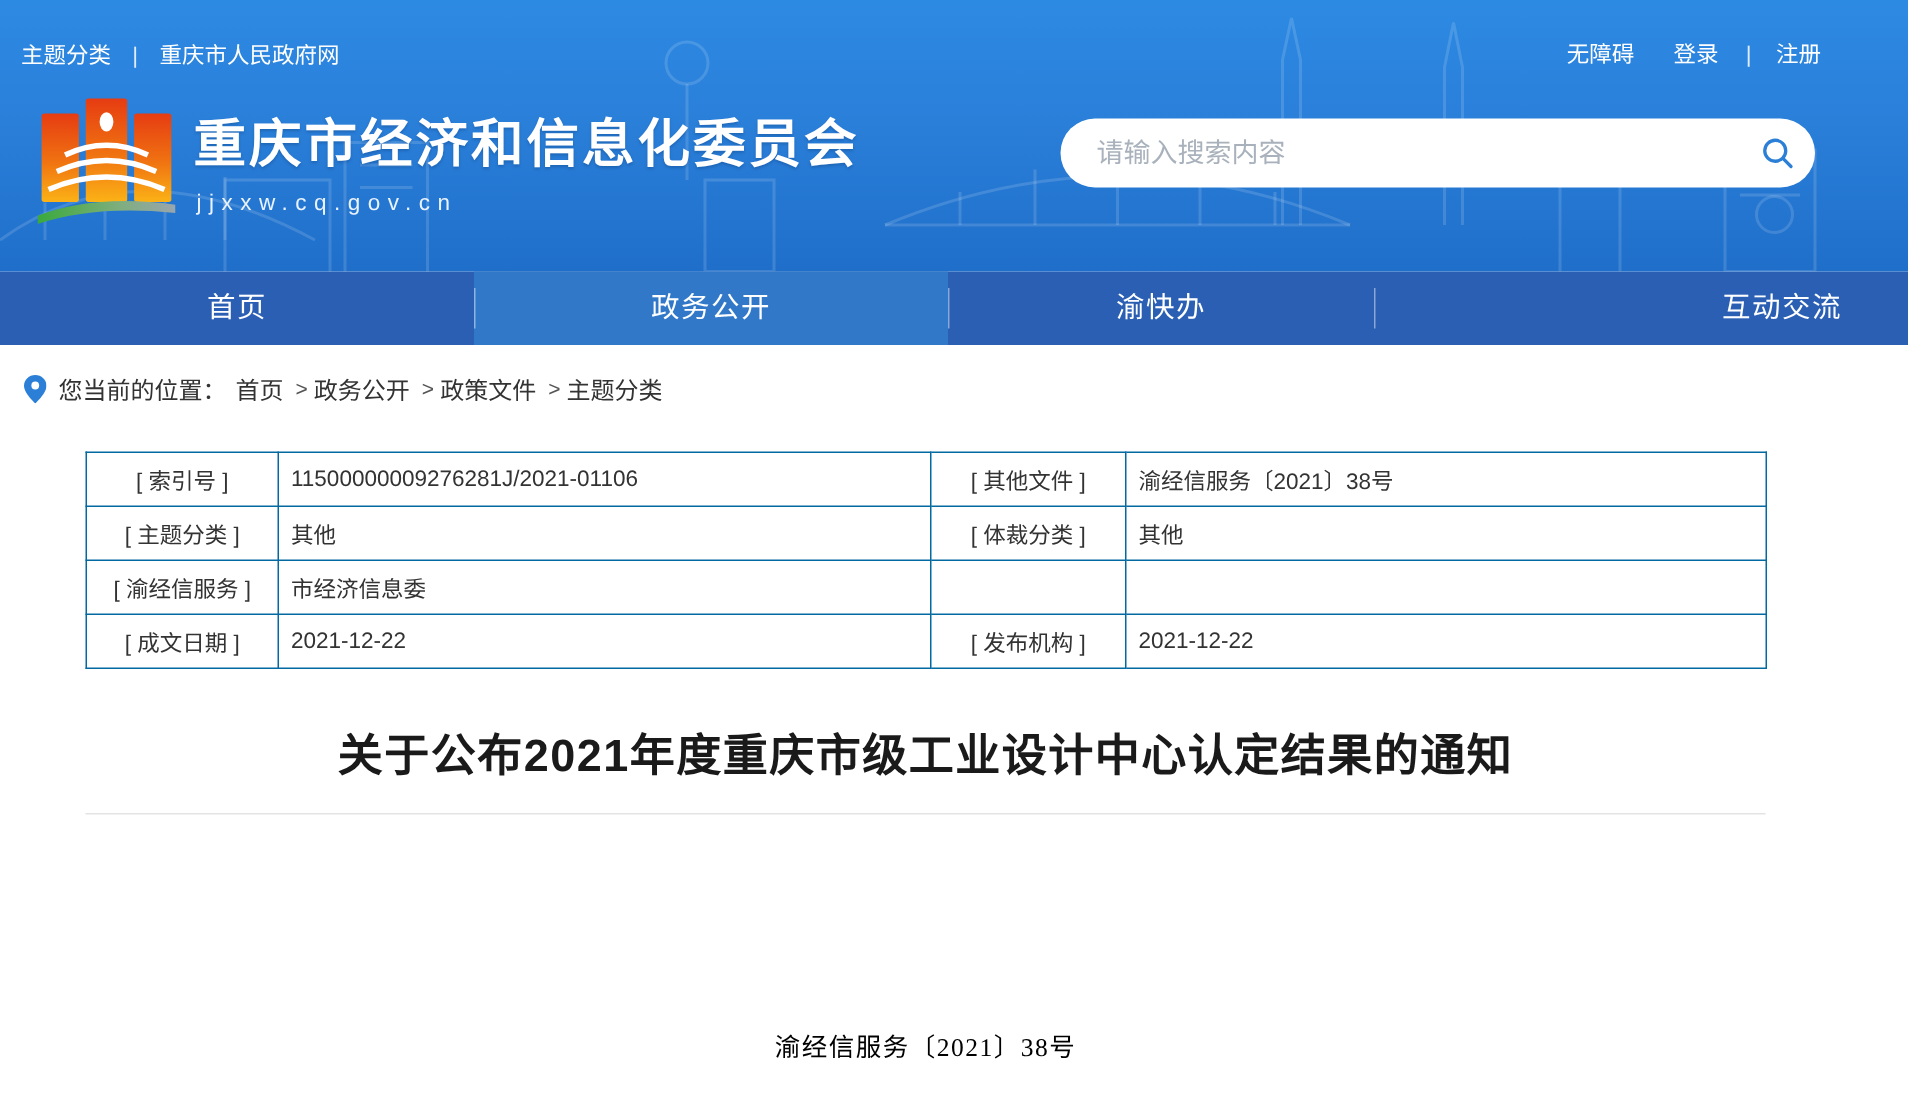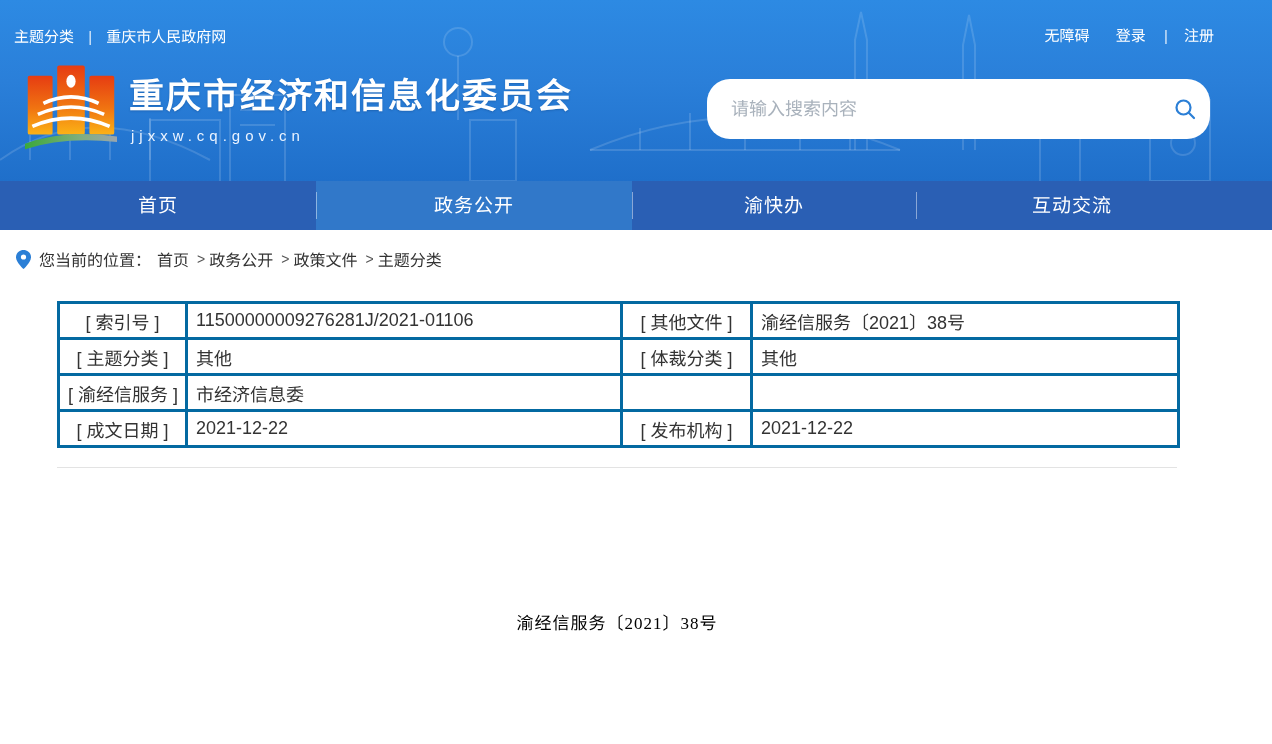--- a/index.html
+++ b/index.html
@@ -26,62 +26,62 @@
   .topbar-right .sep { margin:0 0 0 14px; }
   .topbar-right .reg { margin-left:12px;font-family:Liberation Mono, monospace; }
 
   .brand-row { position:relative; z-index:2; margin-top:13px; display:flex; align-items:flex-start; }
   .logo { width:92px; height:96px; margin-left:25px; }
   .brand-text { margin-left:12px; margin-top:8px; }
   .site-name { color:#fff; font-size:35px; font-weight:bold; letter-spacing:2px; text-shadow:0 1px 2px rgba(0,40,90,.25); }
   .site-url { color:#eaf3ff; font-size:15px; letter-spacing:5px; margin-top:9px; margin-left:2px; }
 
   .search-box {
-    position:absolute; z-index:3; top:79px; left:707px; width:503px; height:60px;
+    position:absolute; z-index:3; top:79px; left:707px; width:503px; height:46px;
     background:#fff; border-radius:23px; display:flex; align-items:center;
   }
   .search-input {
     flex:1; border:none; outline:none; background:transparent;
     font-size:18px; color:#333; padding:0 10px 0 24px;
     font-family:"Liberation Sans", sans-serif;
   }
   .search-input::placeholder { color:#a9b2bc; }
   .search-btn { width:50px; height:46px; border:none; background:transparent; cursor:pointer; display:flex; align-items:center; justify-content:center; }
 
   
   .nav { display:flex; width:100%; height:49px; background:#2a5fb4; }
   .nav-item {
     position:relative; height:49px; line-height:49px; text-align:center;
     color:#fff; font-size:19px; cursor:pointer; letter-spacing:1px;
   }
   .nav-item:nth-child(1){ width:316px; }
   .nav-item:nth-child(2){ width:316px; }
   .nav-item:nth-child(3){ width:284px; }
-  .nav-item:nth-child(4){ width:312px; }
+  .nav-item:nth-child(4){ width:312px;text-align:right; }
   .nav-item + .nav-item::before {
     content:""; position:absolute; left:0; top:11px; width:1px; height:27px;
     background:rgba(255,255,255,.45);
   }
   .nav-item.active { background:#3178c9; }
 
   
   .breadcrumb {
     display:flex; align-items:center; padding:17px 0 0 16px;
     font-size:16px; color:#333;
   }
   .pin-icon { width:15px; height:19px; margin-right:8px; flex:none; }
   .crumb { color:#333; text-decoration:none; cursor:pointer; }
   .crumb-sep { margin:0 4px 0 8px; color:#555; font-size:14px; }
   .crumb-prefix { margin-right:6px; }
 
   
   .content { width:1120px; margin:30px auto 0 57px; }
   table.meta { width:100%; border-collapse:collapse; table-layout:fixed; }
   table.meta td {
-    border:3px solid #0369a1; height:36px; font-size:18px; color:#333;
+    border:1px solid #0369a1; height:36px; font-size:15px; color:#333;
     padding:0 8px; overflow:hidden; white-space:nowrap;
   }
   td.meta-label { text-align:center; color:#4a4a4a; }
   td.meta-value { padding-left:20px; }
 
   .doc-title {
     margin-top:33px; text-align:center; font-size:30px; font-weight:bold;
     color:#1a1a1a; letter-spacing:1px;
   }
   .title-rule { margin-top:19px; border:none; border-top:1px solid #e3e3e3; height:0; }
@@ -234,18 +234,19 @@
         </tr>
         <tr>
           <td class="meta-label">[ 成文日期 ]</td>
           <td class="meta-value">2021-12-22</td>
           <td class="meta-label">[ 发布机构 ]</td>
           <td class="meta-value">2021-12-22</td>
         </tr>
       </tbody>
     </table>
 
+    <h1 class="doc-title">关于公布2021年度重庆市级工业设计中心认定结果的通知</h1>
     <hr class="title-rule">
 
     <div class="doc-number">渝经信服务〔2021〕38号</div>
   </div>
 
 </div>
 
 </body></html>

